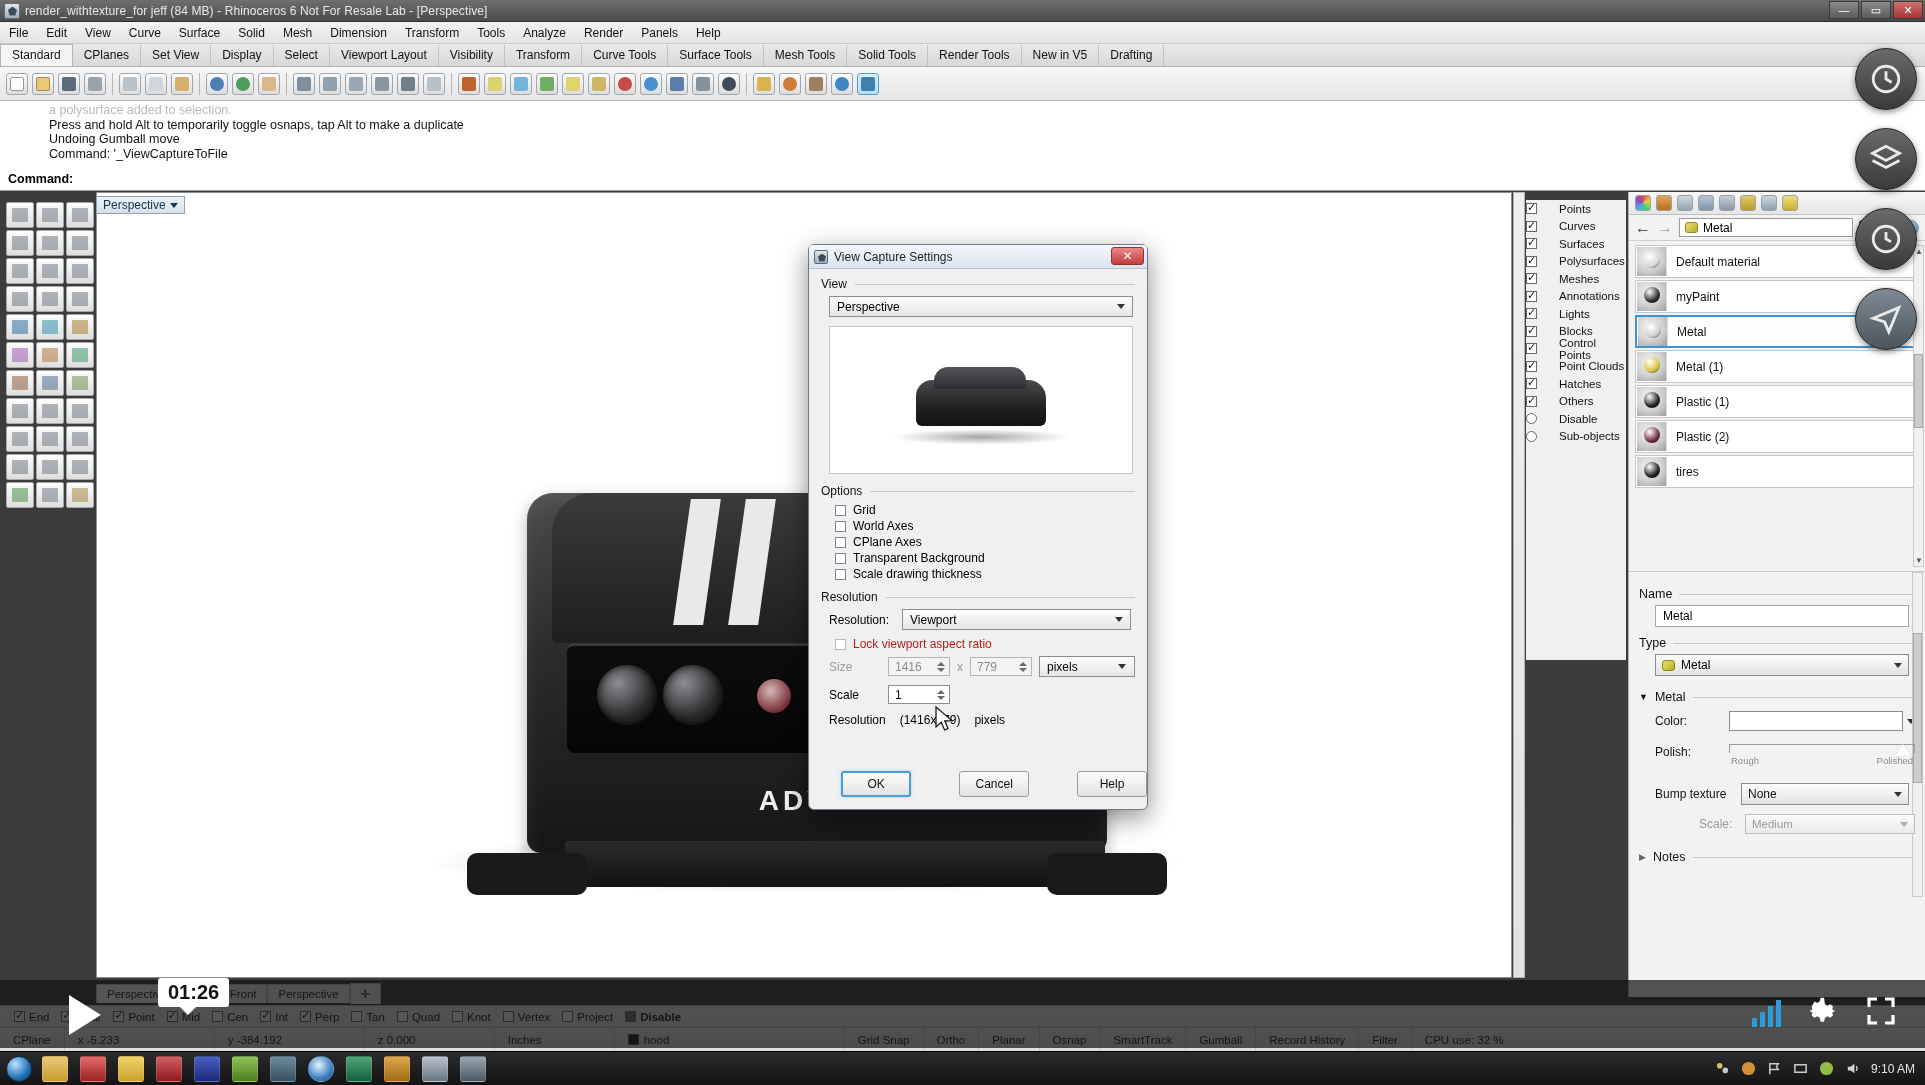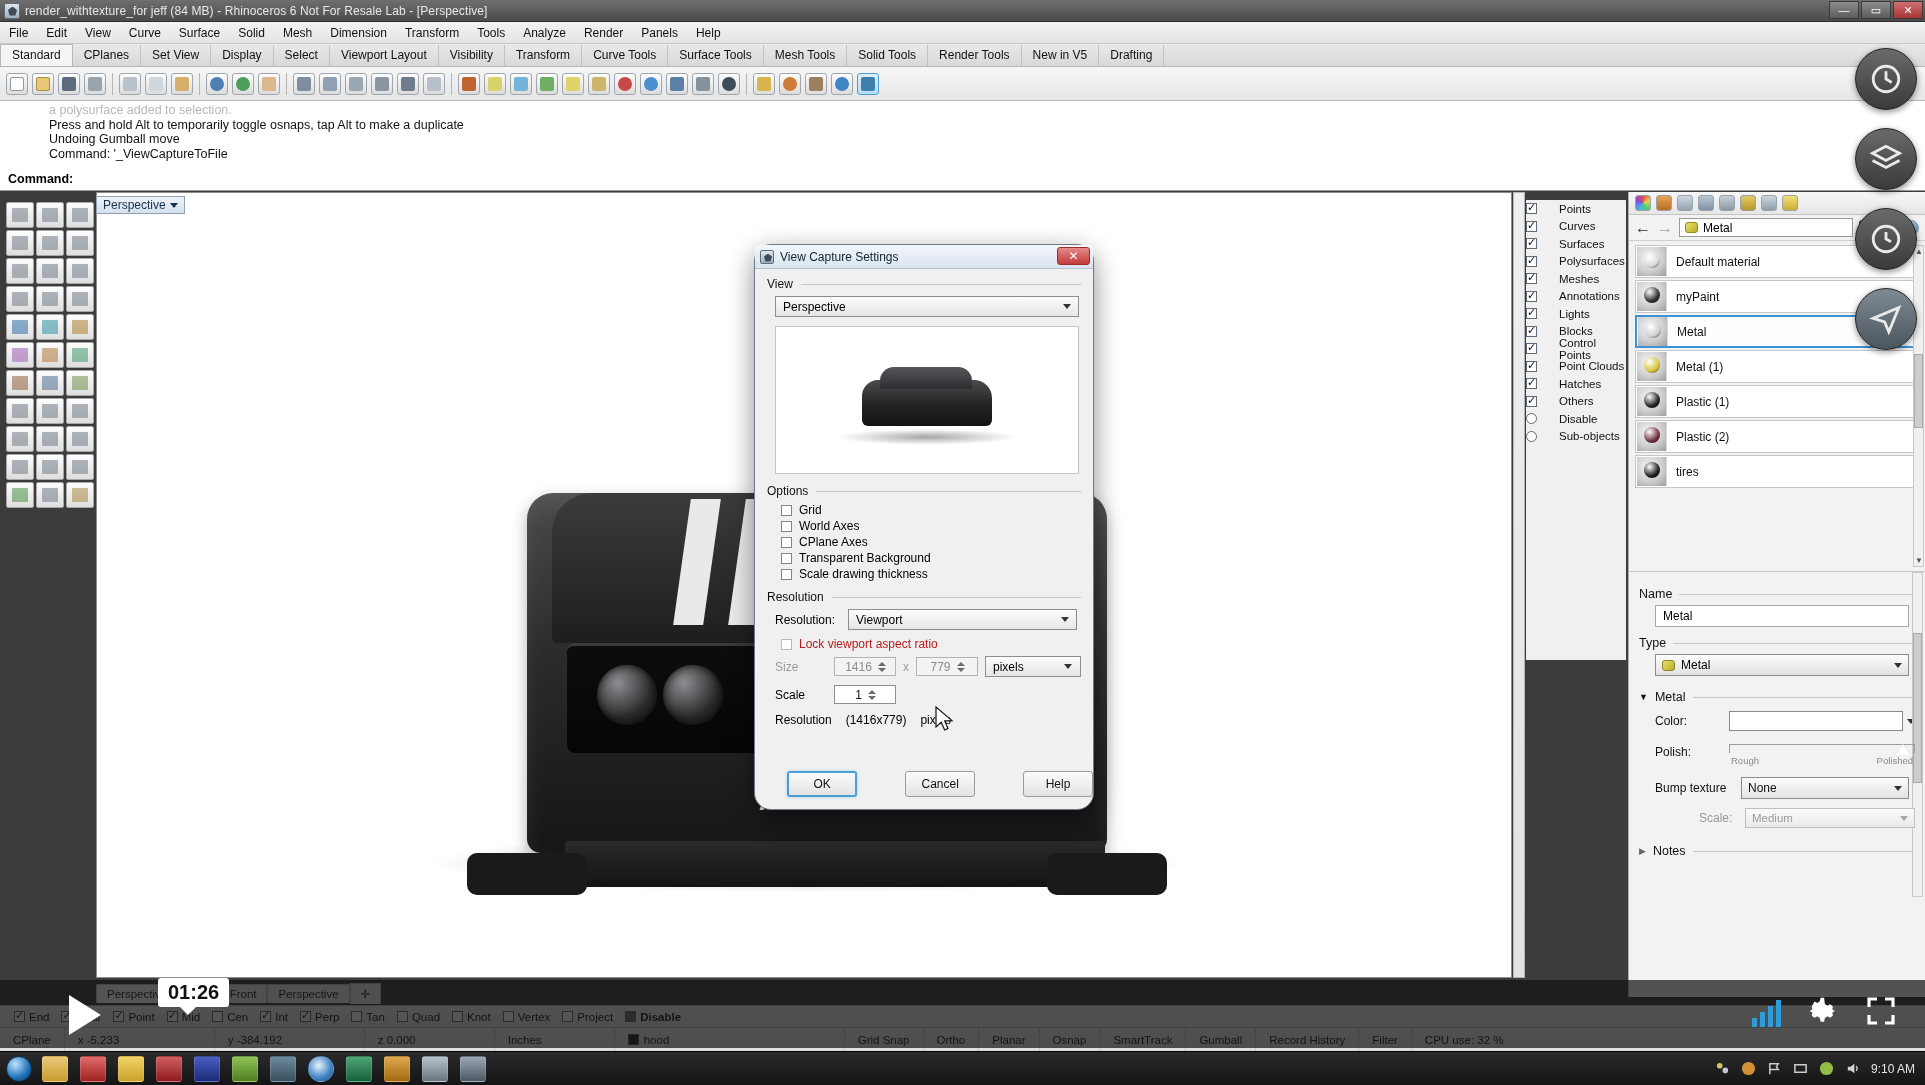--- a/index.html
+++ b/index.html
@@ -246,22 +246,22 @@
   .rbtn{
     position:absolute; right:8px; width:62px;height:62px;border-radius:50%;
     background:linear-gradient(#6a6a6a,#3a3a3a); border:1px solid #222;
     display:flex; align-items:center; justify-content:center; color:#e7e7e7;
     box-shadow:0 2px 6px rgba(0,0,0,.45);
   }
   .rbtn svg{ width:34px;height:34px; fill:none; stroke:#eaeaea; stroke-width:2; }
 
   
   #dialog{
-    position:absolute; left:754px; top:244px; width:340px; height:566px;
-    background:#f0f0f0; border:1px solid #6f7a86; border-radius:17px;
+    position:absolute; left:808px; top:244px; width:340px; height:566px;
+    background:#f0f0f0; border:1px solid #6f7a86; border-radius:6px;
     box-shadow:0 8px 26px rgba(0,0,0,.45);
   }
   #dlg-title{
     height:24px; border-radius:4px 4px 0 0;
     background:linear-gradient(#f3f7fb,#d9e4ee);
     display:flex; align-items:center; gap:6px; padding:0 5px;
     border-bottom:1px solid #b6c3cf;
   }
   #dlg-title .ico{ width:14px;height:14px;border-radius:2px;
     background:linear-gradient(#dfe6ec,#9fb0bf); border:1px solid #5b6b78; flex:none; position:relative;}
@@ -299,21 +299,21 @@
   #preview .pshadow{
     position:absolute; left:50%; top:70%; transform:translateX(-50%);
     width:180px;height:16px;border-radius:50%;
     background:radial-gradient(ellipse at center, rgba(0,0,0,.35), rgba(0,0,0,0) 70%);
   }
   .optrow{ display:flex; align-items:center; gap:7px; margin:0 0 2px 14px; font-size:12px; }
   .dcb{ width:11px;height:11px;border:1px solid #7b8793; background:#fff; flex:none;}
   .sizerow{ display:flex; align-items:center; gap:7px; margin:5px 0 0 8px; font-size:12px; }
   .spin{
     height:19px; background:#f3f3f3; border:1px solid #b4b4b4; color:#8c8c8c;
-    display:flex; align-items:center; justify-content:center; padding:0 2px 0 6px; font-size:12px;
+    display:flex; align-items:center; justify-content:space-between; padding:0 2px 0 6px; font-size:12px;
     position:relative;
   }
   .spin.enabled{ background:#fff; color:#111; border-color:#8e8e8e;}
   .spin .arrows{ width:13px; display:flex; flex-direction:column; align-items:center; justify-content:center; margin-left:4px;}
   .spin .arrows i{ width:0;height:0;border-left:4px solid transparent;border-right:4px solid transparent;}
   .spin .arrows i.up{ border-bottom:4px solid #6b6b6b; margin-bottom:2px;}
   .spin .arrows i.dn{ border-top:4px solid #6b6b6b; }
   .unitcombo{
     width:96px;height:21px; background:linear-gradient(#fcfcfc,#e6e6e6); border:1px solid #8e8e8e;
     display:flex; align-items:center; padding:0 7px; font-size:12px; position:relative;
@@ -839,21 +839,21 @@
     <div class="prow" style="margin-top:10px">
       <span class="plabel">Polish:</span>
       <span class="slider">
         <span class="track"></span>
         <span class="knob"></span>
         <span class="lbl" style="left:2px">Rough</span>
         <span class="lbl" style="right:2px">Polished</span>
       </span>
     </div>
 
-    <div class="prow" style="margin-top:14px">
+    <div class="prow" style="margin-top:20px">
       <span class="plabel" style="width:86px">Bump texture</span>
       <span class="combobox" style="flex:1;margin:0 6px 0 0;color:#111">
         <span>None</span>
         <span class="dd"></span>
       </span>
     </div>
 
     <div class="prow" style="margin-top:9px;margin-left:60px">
       <span class="plabel dim" style="width:46px">Scale:</span>
       <span class="combosm">

